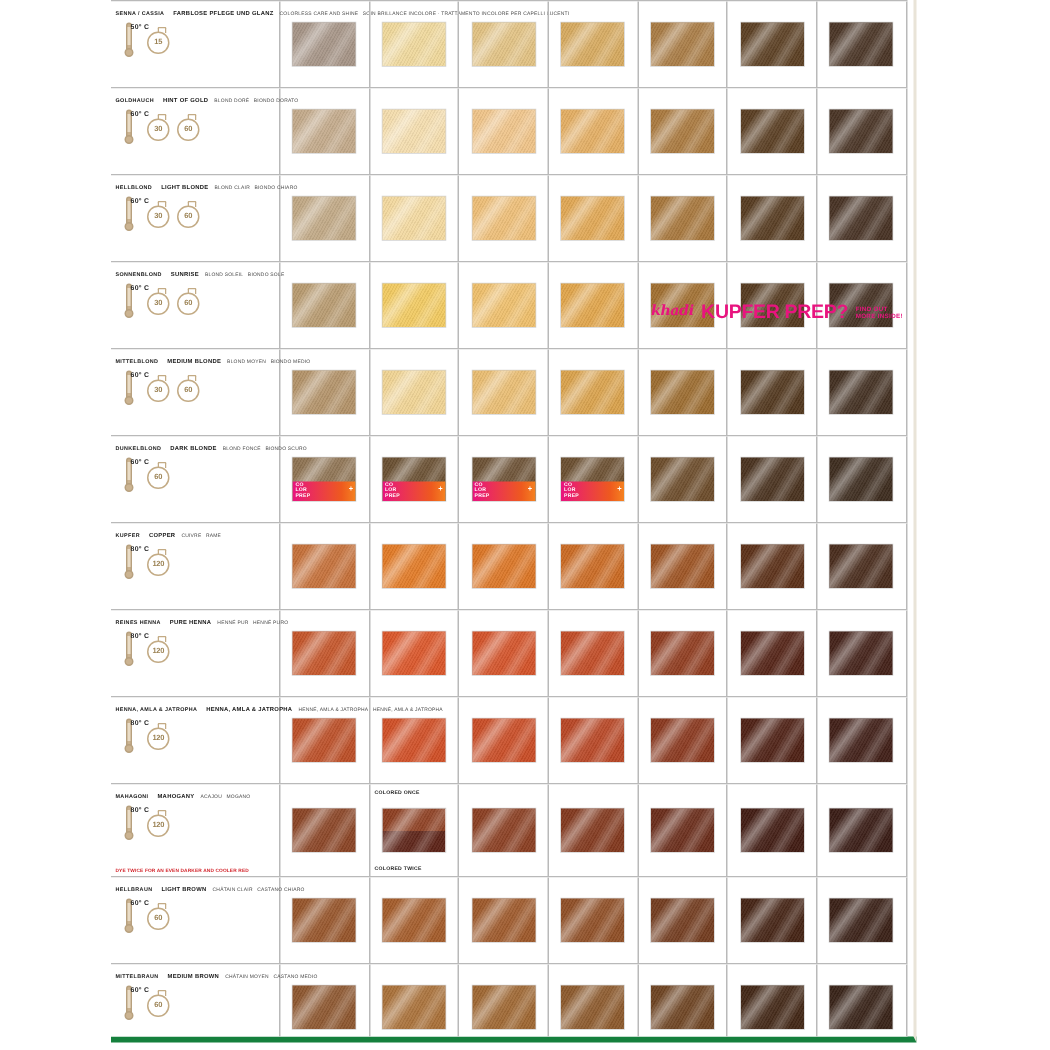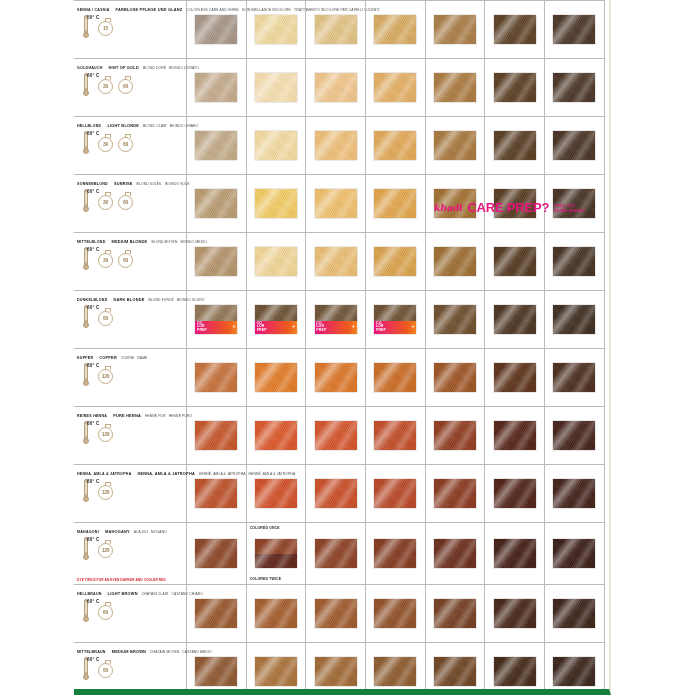--- a/index.html
+++ b/index.html
@@ -14,21 +14,21 @@
     width:700px; height:700px;
     background:#ffffff;
   }
   
   #sheet {
     position:absolute;
     left:74px; top:0px;
     width:537px; height:695px;
     background:#ffffff;
     border-right:2px solid #e9e4d8;
-    border-bottom:6px solid #15803d;
+    border-bottom:4px solid #15803d;
     overflow:hidden;
   }
   #grid {
     position:absolute;
     left:0; top:0;
     width:531px;
     border-top:1px solid #b9b9b9;
   }
   .row {
     position:relative;
@@ -871,21 +871,21 @@
             <div class="swatch" style="background: rgb(57, 36, 25);">
               <div class="sheen"></div>
             </div>
           </div>
           <div class="cell"></div>
         </div>
       </div>
 
     <div id="callout">
       <span class="brand">khadi</span>
-      <span class="big">CARE PREP?</span>
+      <span class="big">KUPFER PREP?</span>
       <span class="small">
         <span>FIND OUT</span><br>
         <span>MORE INSIDE!</span>
       </span>
     </div>
   </div>
 
 </div>
 
 </body></html>

